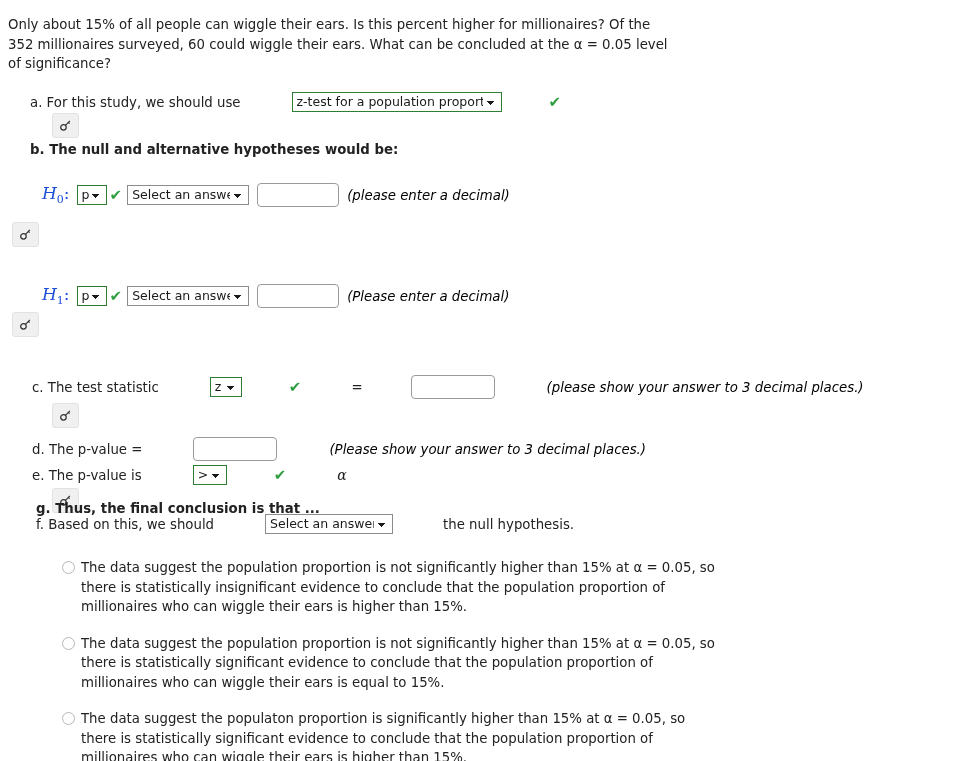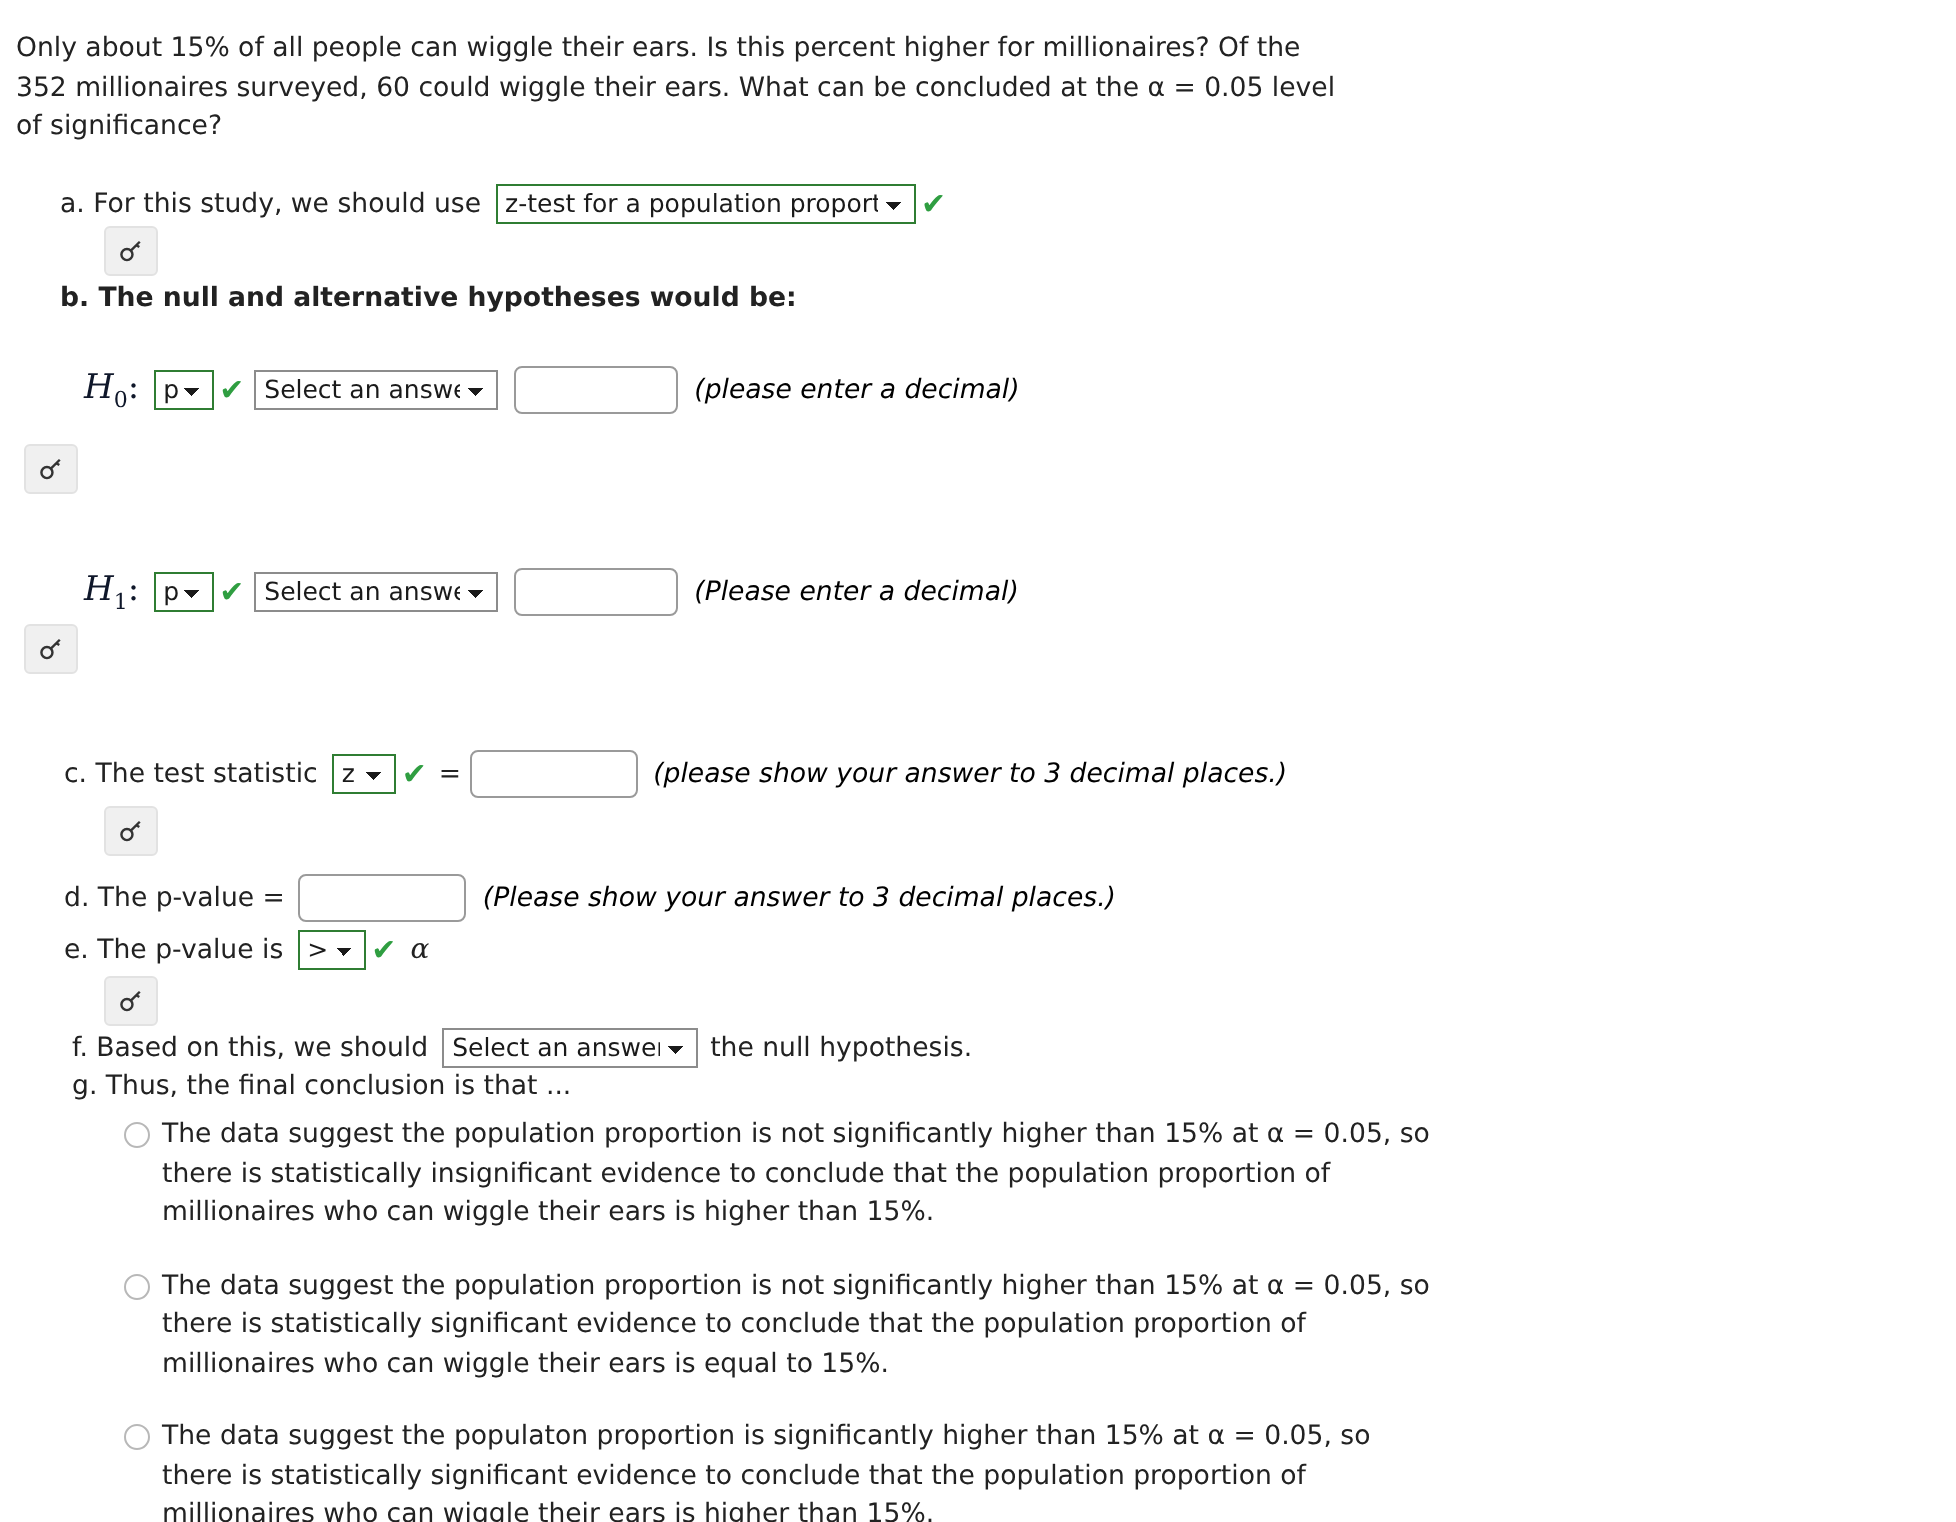--- a/index.html
+++ b/index.html
@@ -34,20 +34,21 @@
   .alpha { font-family: "DejaVu Serif", "Liberation Serif", serif; font-style: italic; }
 
   
   .part {
     position: absolute;
     display: flex;
     align-items: center;
     white-space: nowrap;
     font-size: 13.3px;
     color: #222;
+    gap: 44px;
   }
   .part .lbl { margin-right: 4px; }
 
   
   select.sel {
     font-family: "DejaVu Sans", "Liberation Sans", sans-serif;
     font-size: 12.5px;
     color: #1a1a1a;
     background: #ffffff;
     border: 1px solid #8c8c8c;
@@ -117,21 +118,21 @@
     position: absolute;
     display: flex;
     align-items: center;
     white-space: nowrap;
   }
   .hyp .hsym {
     font-family: "DejaVu Serif", "Liberation Serif", serif;
     font-style: italic;
     font-size: 17px;
     margin-right: 7px;
-    color: #0f172a;
+    color: #1d4ed8;
   }
   .hyp .hsym sub {
     font-size: 11px;
     font-style: normal;
   }
   .hyp .colon {
     font-family: "DejaVu Serif", "Liberation Serif", serif;
     font-style: normal;
   }
 
@@ -276,21 +277,21 @@
   </div>
 
   <div class="part" style="left:36px; top:514px;">
     <span class="lbl">f. Based on this, we should</span>
     <select class="sel" style="width:128px; margin-left:3px;">
       <option>Select an answer</option>
     </select>
     <span style="margin-left:6px;">the null hypothesis.</span>
   </div>
 
-  <div class="part" style="left:36px; top:536px;">
+  <div class="part" style="left:36px; top:501px;font-weight:bold;">
     <span>g. Thus, the final conclusion is that ...</span>
   </div>
 
   <div class="options">
 
     <div class="opt">
       <span class="radio"></span>
       <span class="otext"><span>The data suggest the population proportion is not </span><b>significantly</b><span> higher than 15% at α = 0.05, so there is statistically insignificant evidence to conclude that the population proportion of millionaires who can wiggle their ears is higher than 15%.</span></span>
     </div>
 

